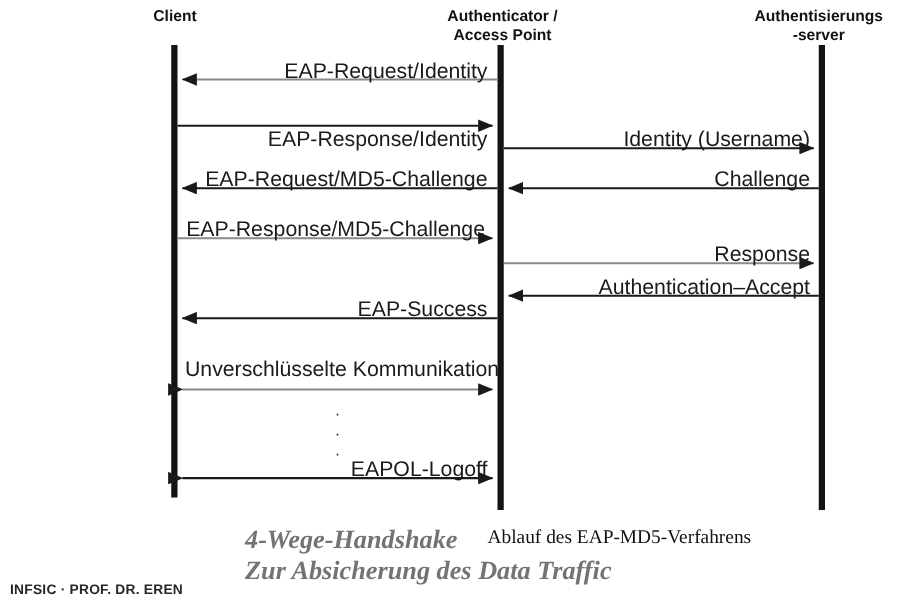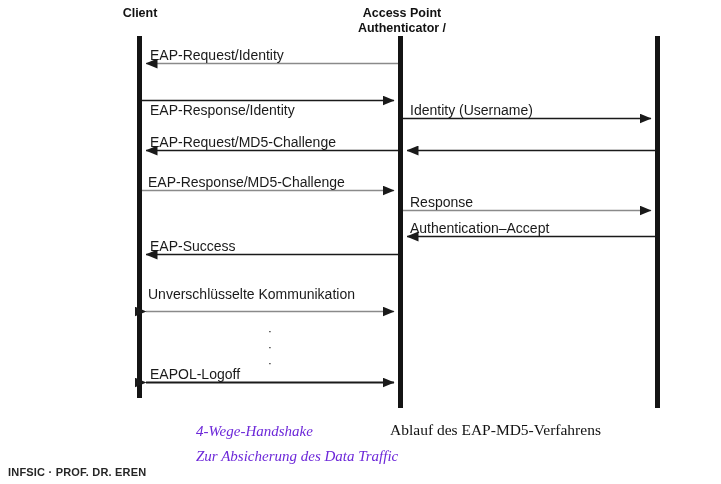--- a/index.html
+++ b/index.html
@@ -27,42 +27,43 @@
     font-family: "Liberation Sans", sans-serif;
     font-size: 12.5px;
     font-weight: bold;
     color: #121212;
     line-height: 14.5px;
     letter-spacing: 0px;
   }
   .msg-label {
     position: absolute;
     font-family: "Liberation Sans", sans-serif;
-    font-size: 14px;
+    font-size: 17px;
     font-weight: normal;
     color: #1a1a1a;
     white-space: nowrap;
-    text-align: left;
+    text-align: right;
   }
   .dots {
     position: absolute;
     font-family: "Liberation Sans", sans-serif;
     font-size: 13px;
     color: #222;
     line-height: 13px;
     text-align: center;
   }
   .caption-green {
     position: absolute;
     font-family: "Liberation Serif", serif;
     font-style: italic;
-    font-size: 15px;
-    color: #6d28d9;
+    font-size: 21px;
+    color: #737373;
     white-space: nowrap;
     line-height: 25px;
+    font-weight: bold;
   }
   .caption-black {
     position: absolute;
     font-family: "Liberation Serif", serif;
     font-size: 15.5px;
     color: #111111;
     white-space: nowrap;
     text-align: center;
   }
   .footer-text {
@@ -84,24 +85,28 @@
 </head>
 <body>
 
 <div id="stage">
 
   <div class="actor-title" style="left: 90px; top: 6px; width: 100px;">
     <div>Client</div>
   </div>
 
   <div class="actor-title" style="left: 340px; top: 6px; width: 124px;">
+    <div>Authenticator /</div>
     <div>Access Point</div>
-    <div>Authenticator /</div>
   </div>
 
+  <div class="actor-title" style="left: 589px; top: 6px; width: 132px;">
+    <div>Authentisierungs</div>
+    <div>-server</div>
+  </div>
 
   <svg class="diagram" viewBox="0 0 721 484" xmlns="http://www.w3.org/2000/svg">
     <defs>
       <marker id="arrH-black-r" markerWidth="12" markerHeight="10" refX="11.5" refY="5" orient="auto" markerUnits="userSpaceOnUse">
         <path d="M0,0 L12,5 L0,10 z" fill="#1a1a1a"></path>
       </marker>
       <marker id="arrH-black-l" markerWidth="12" markerHeight="10" refX="11.5" refY="5" orient="auto" markerUnits="userSpaceOnUse">
         <path d="M0,0 L12,5 L0,10 z" fill="#1a1a1a"></path>
       </marker>
     </defs>
@@ -154,20 +159,21 @@
       <line x1="146" y1="382.5" x2="394" y2="382.5" stroke="#1a1a1a" stroke-width="1.8" marker-start="url(#arrH-black-l)" marker-end="url(#arrH-black-r)"></line>
     </g>
   </svg>
 
   <div class="msg-label" style="left: 150px; top: 47px; width: 240px;">EAP-Request/Identity</div>
 
   <div class="msg-label" style="left: 150px; top: 84px; width: 240px; margin-top: 18px;">EAP-Response/Identity</div>
 
   <div class="msg-label" style="left: 410px; top: 102px; width: 238px;">Identity (Username)</div>
 
+  <div class="msg-label" style="left: 410px; top: 134px; width: 238px;">Challenge</div>
 
   <div class="msg-label" style="left: 150px; top: 134px; width: 240px;">EAP-Request/MD5-Challenge</div>
 
   <div class="msg-label" style="left: 148px; top: 174px; width: 240px;">EAP-Response/MD5-Challenge</div>
 
   <div class="msg-label" style="left: 410px; top: 194px; width: 238px;">Response</div>
 
   <div class="msg-label" style="left: 410px; top: 220px; width: 238px;">Authentication–Accept</div>
 
   <div class="msg-label" style="left: 150px; top: 238px; width: 240px;">EAP-Success</div>

